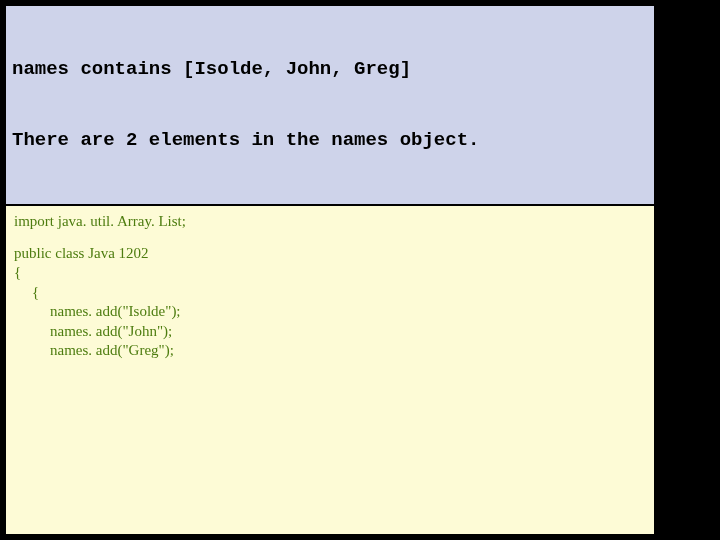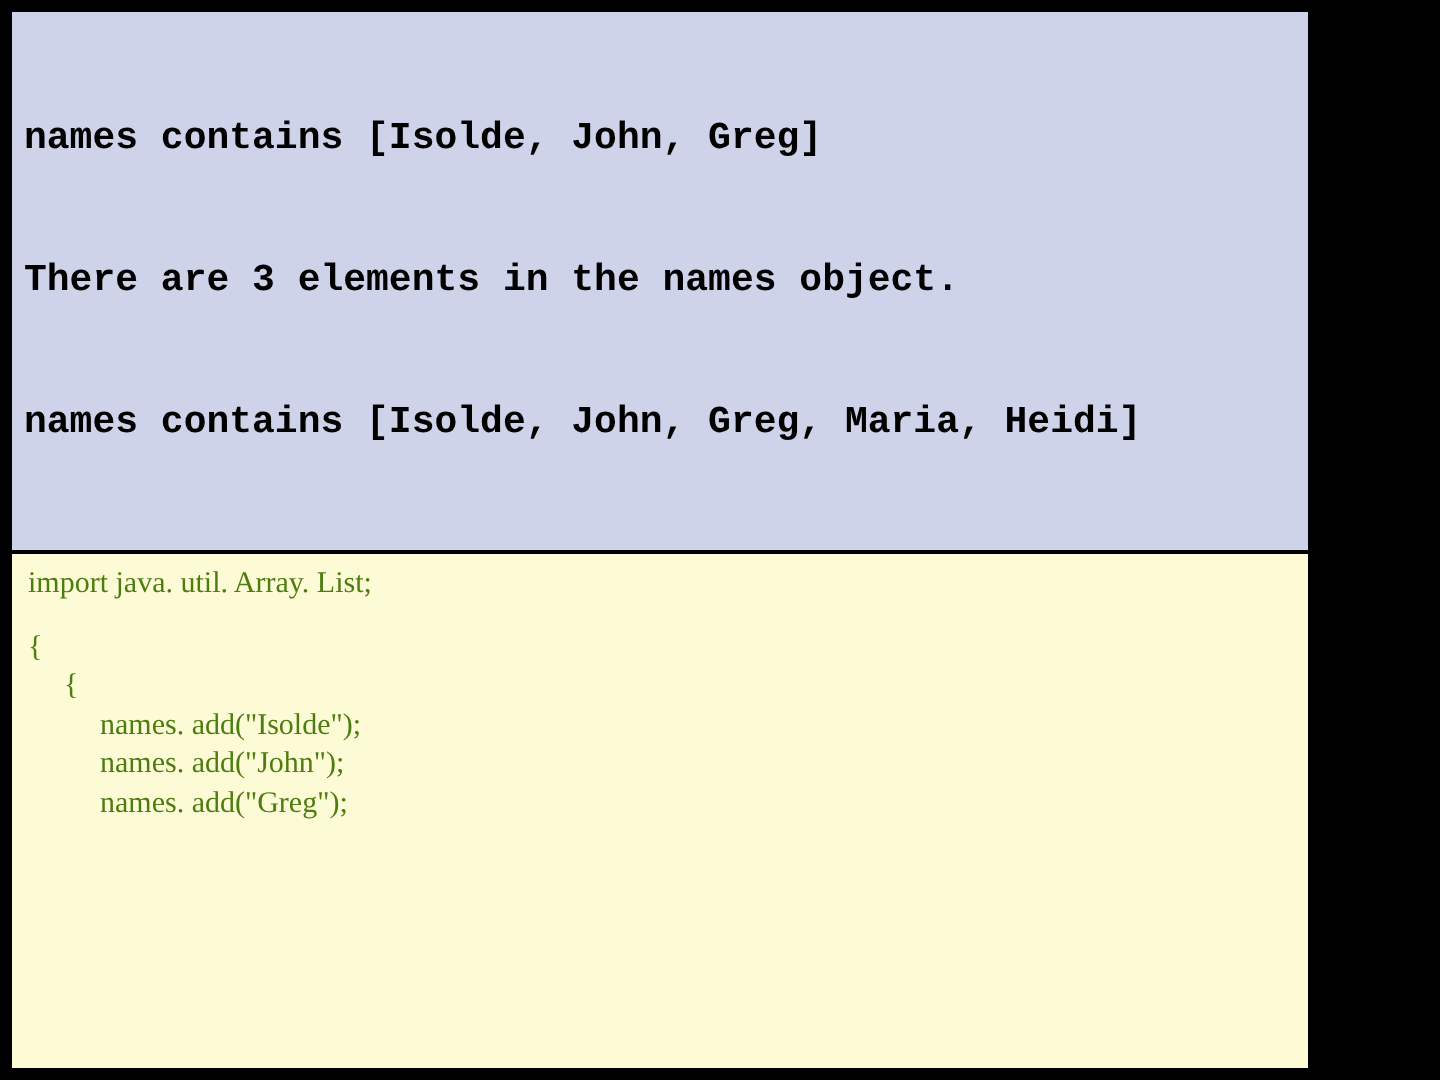--- a/index.html
+++ b/index.html
@@ -50,27 +50,27 @@
   .indent2 { padding-left: 36px; }
   .blank { height: 12px; }
 </style>
 </head>
 <body>
 
 <div class="wrap">
 
   <div class="output">
     <span class="line">names contains [Isolde, John, Greg]</span>
-    <span class="line">There are 3 elements in the names object.</span>
-    <span class="line">names contains [Isolde, John, Greg, Maria, Heidi]</span>
+    <span class="line">There are 2 elements in the names object.</span>
   </div>
 
   <div class="code">
     <span class="line">import java. util. Array. List;</span>
     <div class="blank"></div>
+    <span class="line">public class Java 1202</span>
     <span class="line">{</span>
     <span class="line indent1">{</span>
 
     <span class="line indent2">names. add("Isolde");</span>
     <span class="line indent2">names. add("John");</span>
     <span class="line indent2">names. add("Greg");</span>
 
   </div>
 
 </div>

